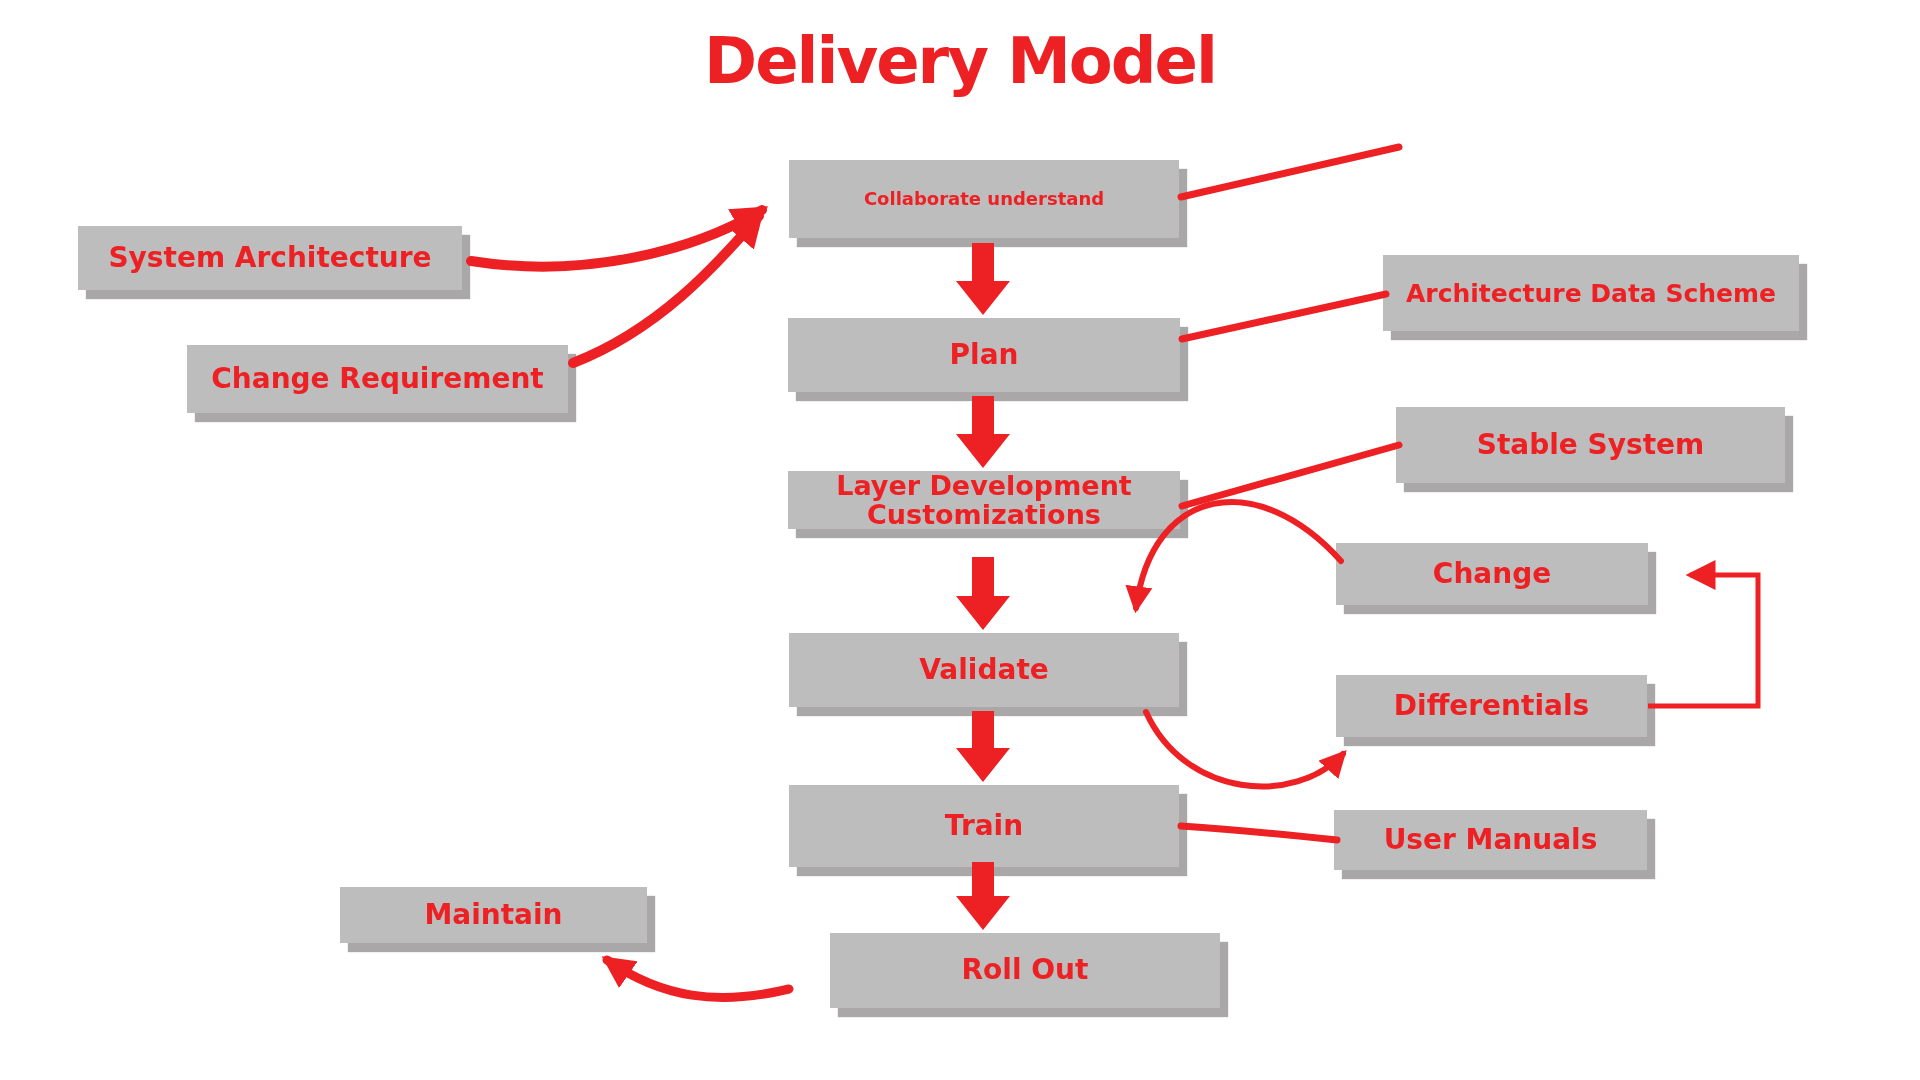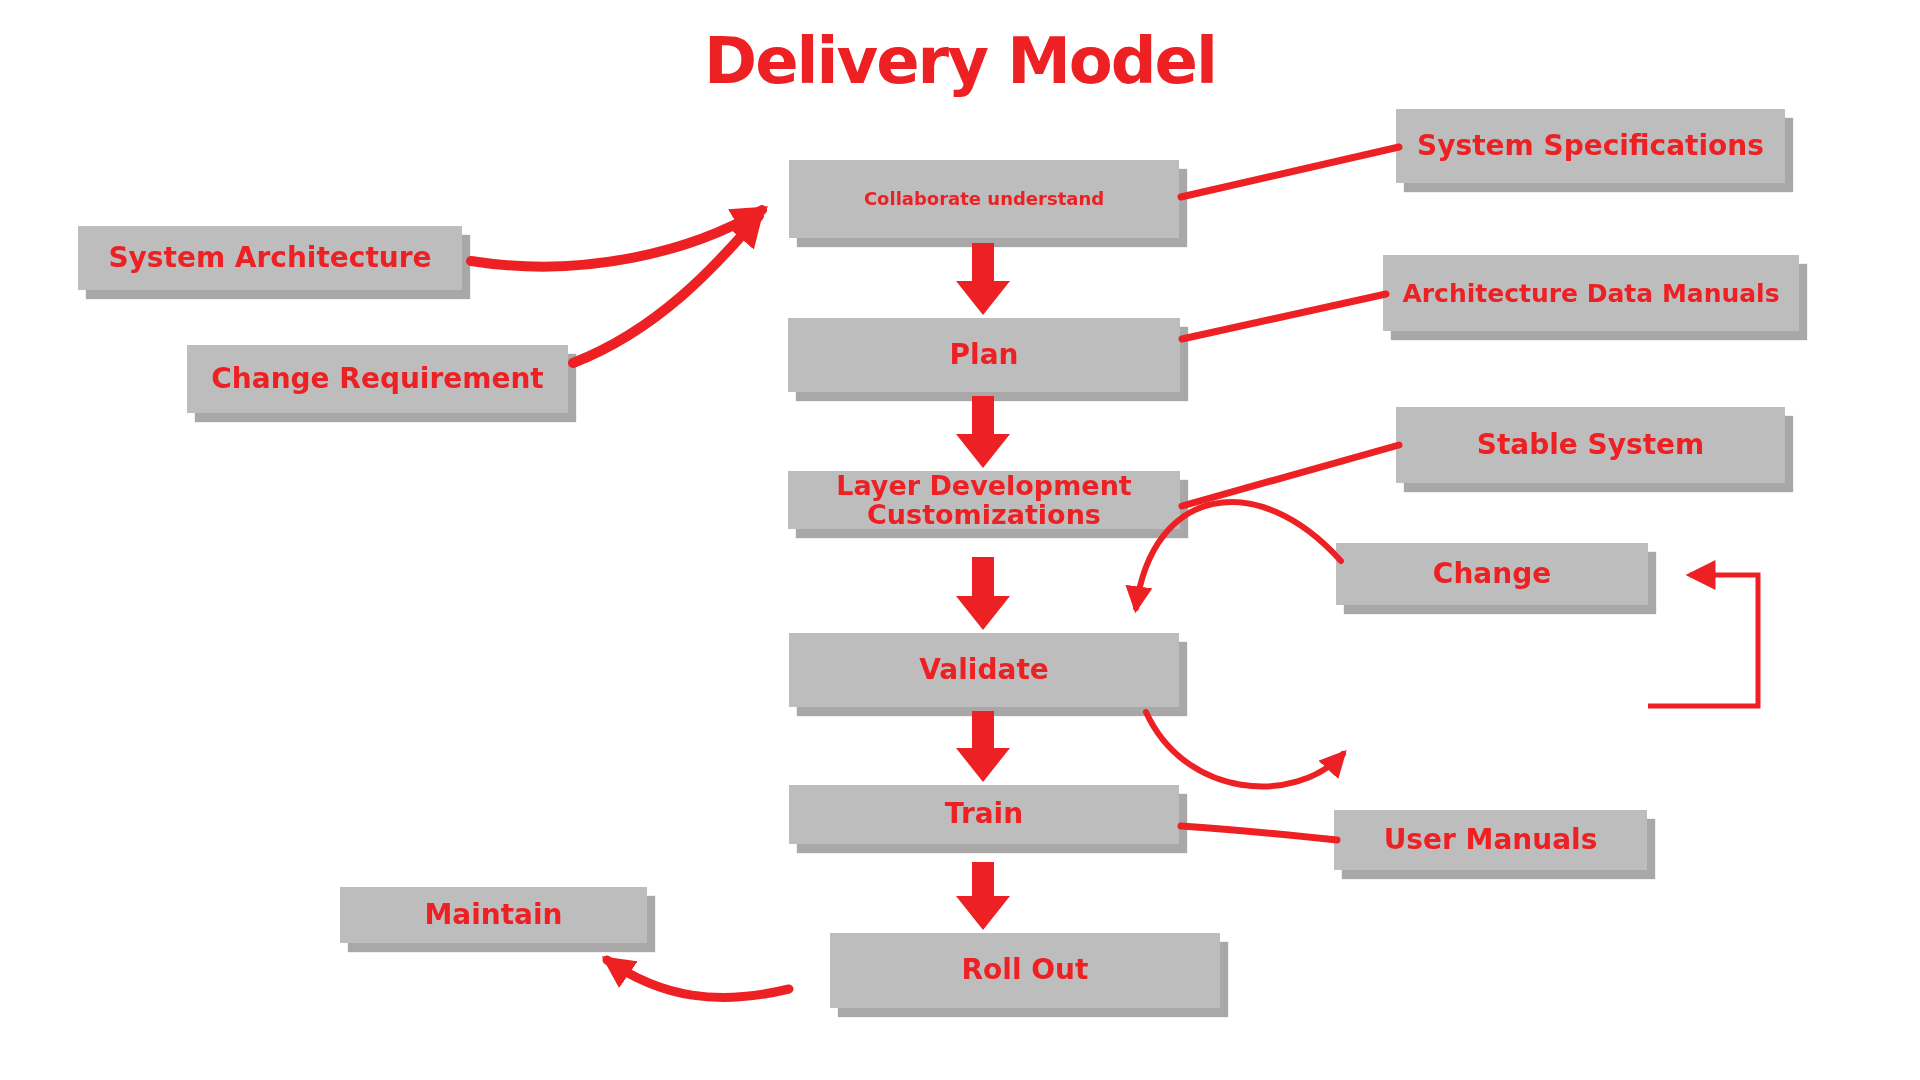--- a/index.html
+++ b/index.html
@@ -23,21 +23,21 @@
     box-shadow:8px 9px 1px var(--shadow);
     display:flex;align-items:center;justify-content:center;
     color:var(--red);font-weight:bold;text-align:center;
     font-size:28px;white-space:nowrap;line-height:1.08;
   }
   .node.wrap{white-space:normal;}
   #n-collab   {left:789px; top:160px; width:390px; height:78px; font-size:18px;}
   #n-plan     {left:788px; top:318px; width:392px; height:74px;}
   #n-layer    {left:788px; top:471px; width:392px; height:58px; font-size:27px;}
   #n-validate {left:789px; top:633px; width:390px; height:74px;}
-  #n-train    {left:789px; top:785px; width:390px; height:59px;}
+  #n-train    {left:789px; top:785px; width:390px; height:82px;}
   #n-rollout  {left:789px; top:933px; width:390px; height:75px;margin-left:41px;}
   #n-sysreq   {left:78px;  top:226px; width:384px; height:64px;}
   #n-changereq{left:187px; top:345px; width:381px; height:68px;}
   #n-sysspec  {left:1396px;top:109px; width:389px; height:74px;}
   #n-arch     {left:1383px;top:255px; width:416px; height:76px; font-size:25px;}
   #n-stable   {left:1396px;top:407px; width:389px; height:76px;}
   #n-change   {left:1336px;top:543px; width:312px; height:62px;}
   #n-diff     {left:1336px;top:675px; width:311px; height:62px;}
   #n-userman  {left:1334px;top:810px; width:313px; height:60px;}
   #n-maintain {left:340px; top:887px; width:307px; height:56px;}
@@ -58,24 +58,24 @@
   <div id="title">Delivery Model</div>
 
   <div class="node" id="n-collab">Collaborate understand</div>
   <div class="node" id="n-plan">Plan</div>
   <div class="node wrap" id="n-layer">Layer Development Customizations</div>
   <div class="node" id="n-validate">Validate</div>
   <div class="node" id="n-train">Train</div>
   <div class="node" id="n-rollout">Roll Out</div>
   <div class="node" id="n-sysreq">System Architecture</div>
   <div class="node" id="n-changereq">Change Requirement</div>
-  <div class="node" id="n-sysspec">System Specifications</div>
-  <div class="node" id="n-arch">Architecture Data Manuals</div>
+  <div class="node" id="n-arch">Architecture Data Scheme</div>
   <div class="node" id="n-stable">Stable System</div>
   <div class="node" id="n-change">Change</div>
+  <div class="node" id="n-diff">Differentials</div>
   <div class="node" id="n-userman">User Manuals</div>
   <div class="node" id="n-maintain">Maintain</div>
 
   <svg id="arrows" width="1920" height="1080" viewBox="0 0 1920 1080" xmlns="http://www.w3.org/2000/svg">
     <defs>
       <marker id="mh" markerWidth="4.5" markerHeight="4.5" refX="8" refY="5" orient="auto" markerUnits="strokeWidth" viewBox="0 0 10 10">
         <path d="M0,0 L10,5 L0,10 Z" class="mk"></path>
       </marker>
       <marker id="mh2" markerWidth="3.6" markerHeight="3.6" refX="8" refY="5" orient="auto" markerUnits="strokeWidth" viewBox="0 0 10 10">
         <path d="M0,0 L10,5 L0,10 Z" class="mk"></path>

